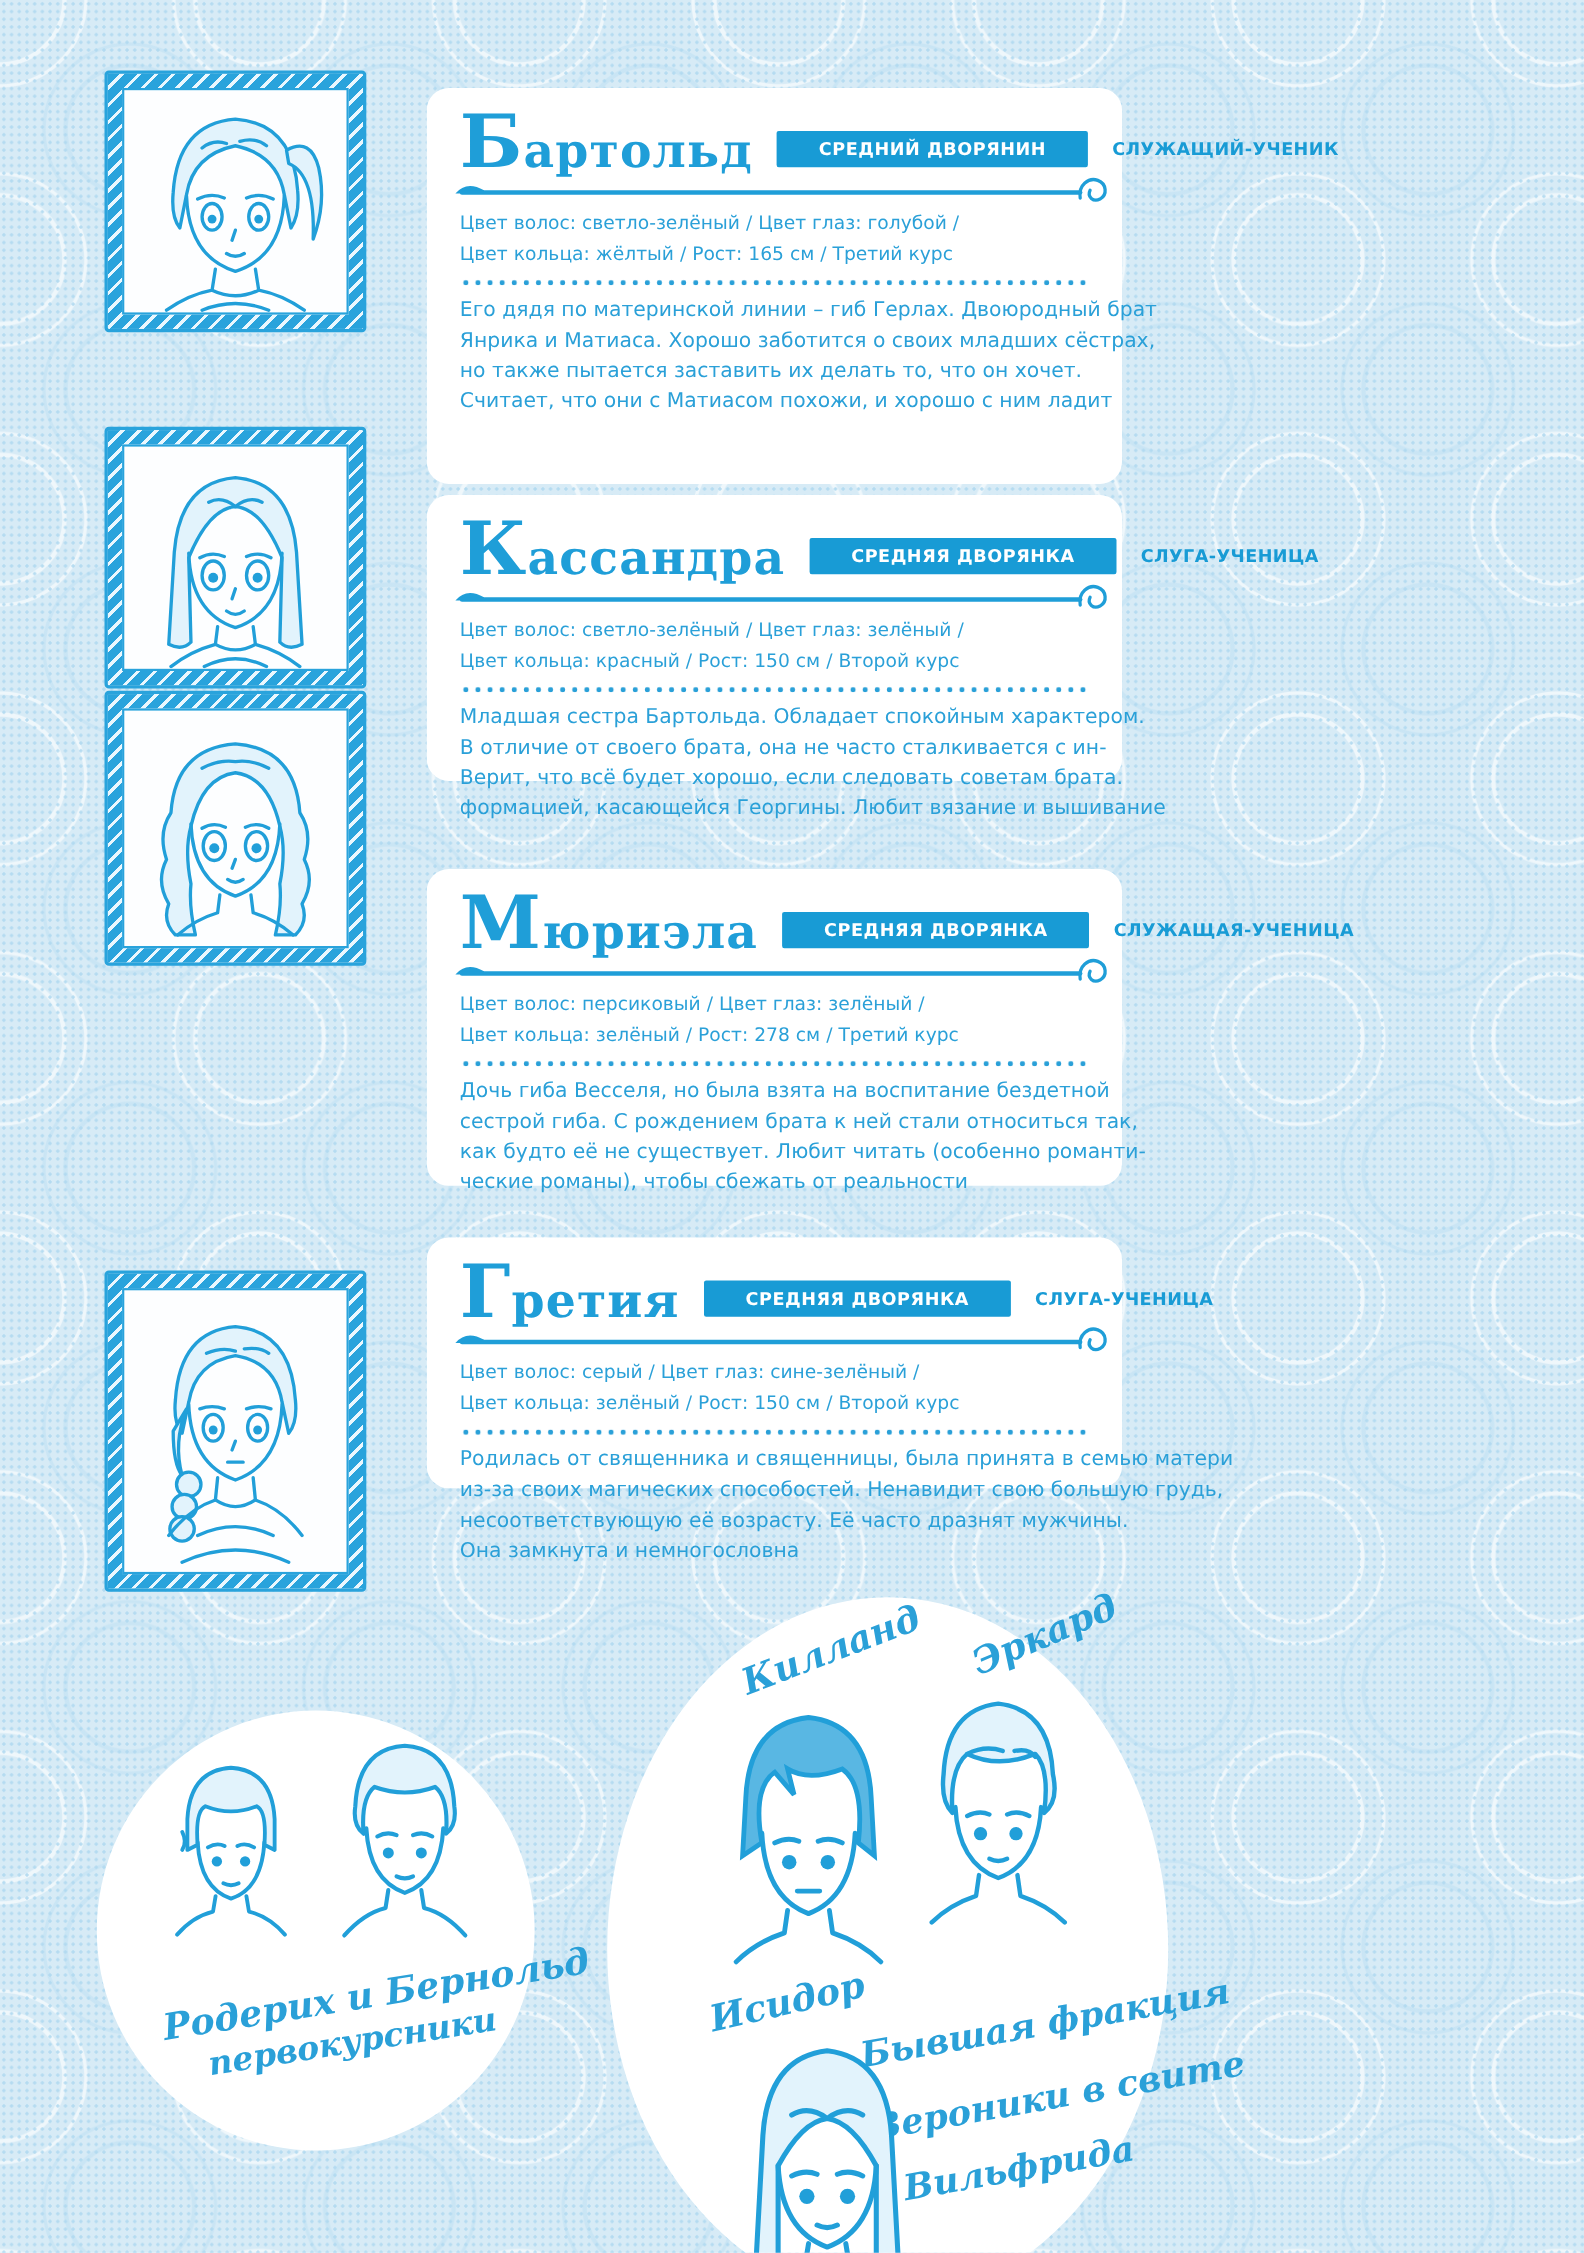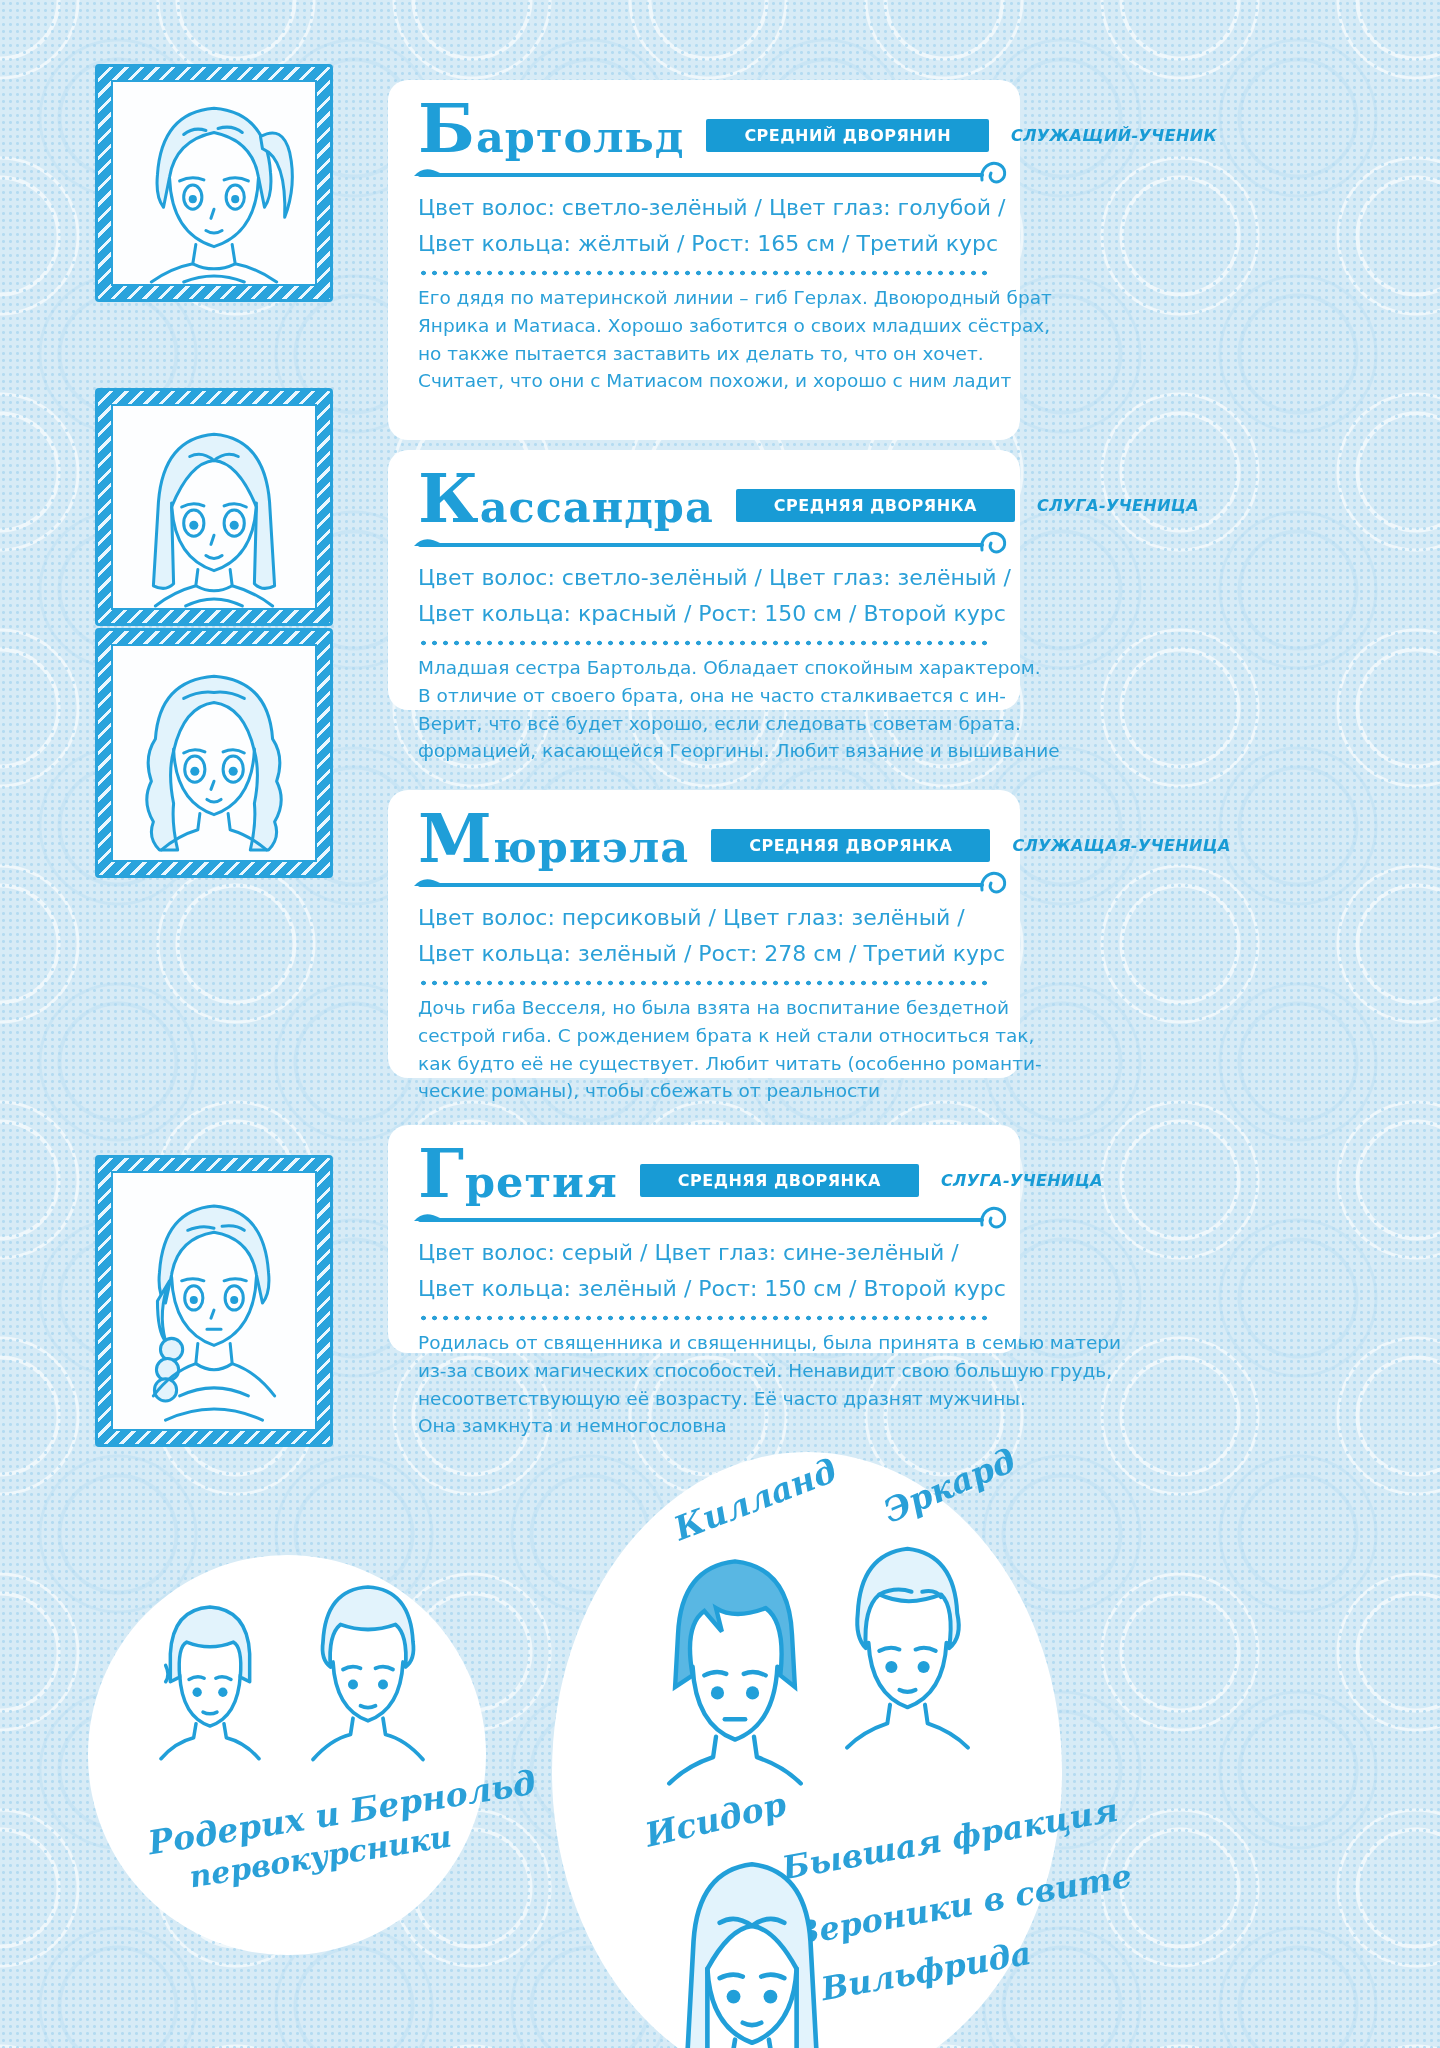--- a/index.html
+++ b/index.html
@@ -40,27 +40,27 @@
     color:#1f9ed8;font-size:43px;line-height:1.05;letter-spacing:1px;white-space:nowrap;
   }
   .cname::first-letter{font-size:1.55em;}
   .rank-badge{
     background:#189bd5;color:#ffffff;font-weight:bold;font-size:16px;
     letter-spacing:.5px;text-transform:uppercase;
     padding:7px 38px;border-radius:2px;white-space:nowrap;margin-top:14px;
   }
   .role-badge{
     color:#189bd5;font-weight:bold;font-size:16px;letter-spacing:.4px;
-    text-transform:uppercase;white-space:nowrap;margin-top:14px;font-style:italic;
+    text-transform:uppercase;white-space:nowrap;margin-top:14px;
   }
   .rule{position:relative;height:12px;margin-top:4px;}
   .rule .bar{position:absolute;left:0;right:6px;top:5px;height:4px;background:#1f9ed8;border-radius:2px;}
   .rule svg.wave{position:absolute;left:-6px;top:-8px;}
   .rule svg.spiral{position:absolute;right:-18px;top:-10px;}
-  .stats{color:#2aa0d8;font-size:22px;line-height:1.62;margin-top:10px;white-space:nowrap;}
+  .stats{color:#2aa0d8;font-size:17px;line-height:1.62;margin-top:10px;white-space:nowrap;}
   .dots{
     height:6px;margin:9px 0 8px 0;
     background-image:radial-gradient(circle,#2aa0d8 2.2px,transparent 2.6px);
     background-size:11px 6px;background-repeat:repeat-x;background-position:0 50%;
   }
   .desc{color:#2aa0d8;font-size:18.5px;line-height:1.5;white-space:nowrap;}
   
   .blob{position:absolute;background:#ffffff;border-radius:50%;}
   .hand{
     font-family:"DejaVu Serif", serif;font-style:italic;font-weight:bold;

